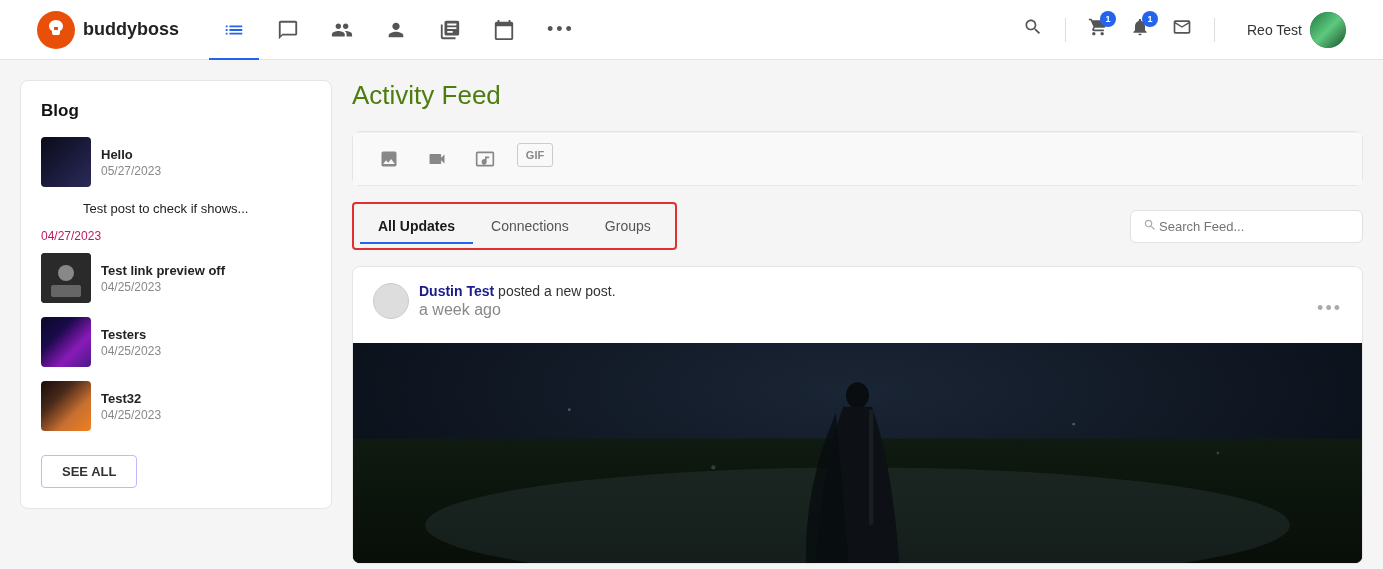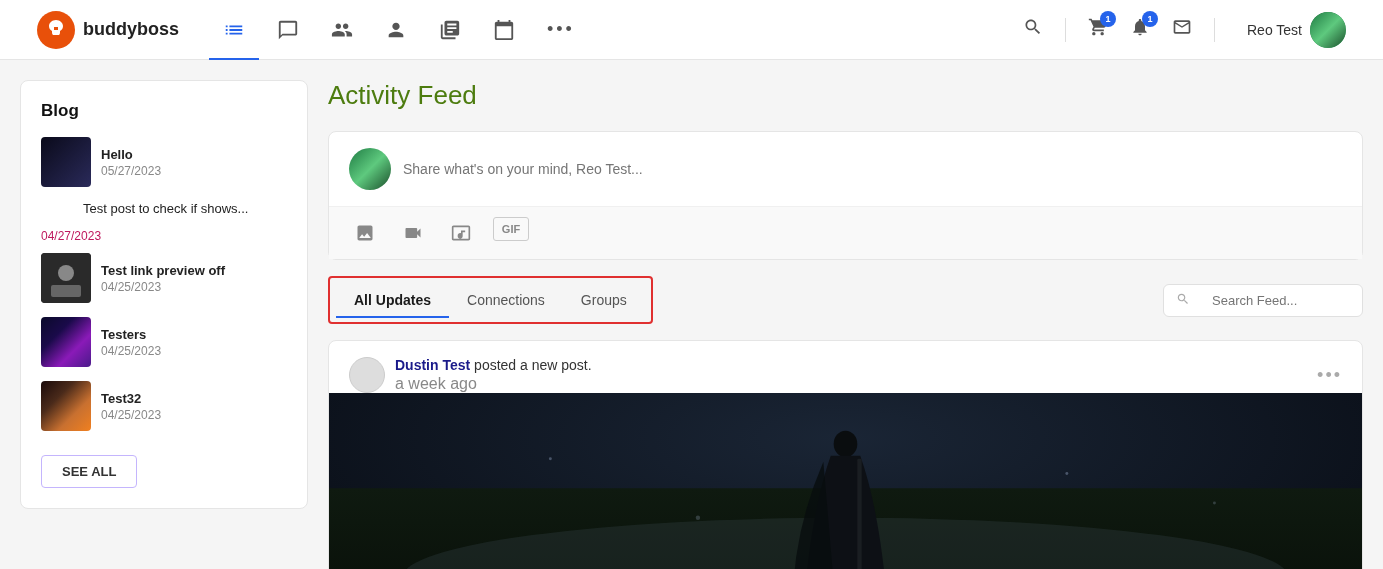--- a/index.html
+++ b/index.html
@@ -134,21 +134,21 @@
       display: flex;
       max-width: 1383px;
       margin: 0 auto;
       padding: 20px;
       gap: 20px;
       align-items: flex-start;
     }
 
     
     .sidebar {
-      width: 288px;
+      width: 312px;
       flex-shrink: 0;
     }
     .sidebar-card {
       background: #fff;
       border-radius: 8px;
       border: 1px solid #e5e5e5;
       padding: 20px;
     }
     .sidebar-title {
       font-size: 17px;
@@ -301,45 +301,45 @@
       height: 2px;
       background: #2563eb;
     }
     .feed-search {
       display: flex;
       align-items: center;
       border: 1px solid #e0e0e0;
       border-radius: 6px;
       padding: 7px 12px;
       background: #fff;
-      gap: 22px;
-      width: 200px;
+      gap: 2px;
+      width: 233px;
     }
     .feed-search-icon { color: #aaa; font-size: 14px; }
     .feed-search input {
       border: none;
       outline: none;
       font-size: 13px;
       color: #555;
       background: transparent;
       width: 100%;
     }
 
     
     .post-card {
       background: #fff;
       border-radius: 8px;
       border: 1px solid #e5e5e5;
       overflow: hidden;
     }
     .post-header {
       display: flex;
-      align-items: center;
+      align-items: flex-end;
       justify-content: space-between;
-      padding: 16px 20px 0;
+      padding: 16px 20px 24px;
     }
     .post-author {
       display: flex;
       align-items: center;
       gap: 10px;
     }
     .post-author-avatar {
       width: 36px;
       height: 36px;
       border-radius: 50%;
@@ -497,24 +497,20 @@
       </div>
 
       <button class="see-all-btn">SEE ALL</button>
     </div>
   </div>
 
   <div class="content-area">
     <h1 class="page-title">Activity Feed</h1>
 
     <div class="composer-card">
-      <div class="composer-top">
-        <div class="composer-avatar"></div>
-        <input class="composer-input" type="text" placeholder="Share what's on your mind, Reo Test..." style="">
-      </div>
       <div class="composer-bottom">
         <div class="composer-action">
           <svg width="20" height="20" viewBox="0 0 24 24" fill="#888">
               <path d="M21 19V5c0-1.1-.9-2-2-2H5c-1.1 0-2 .9-2 2v14c0 1.1.9 2 2 2h14c1.1 0 2-.9 2-2zM8.5 13.5l2.5 3.01L14.5 12l4.5 6H5l3.5-4.5z"></path>
             </svg>
         </div>
         <div class="composer-action">
           <svg width="20" height="20" viewBox="0 0 24 24" fill="#888">
               <path d="M17 10.5V7c0-.55-.45-1-1-1H4c-.55 0-1 .45-1 1v10c0 .55.45 1 1 1h12c.55 0 1-.45 1-1v-3.5l4 4v-11l-4 4z"></path>
             </svg>

